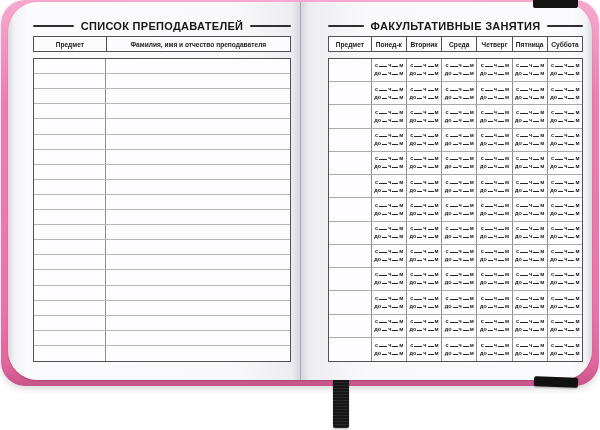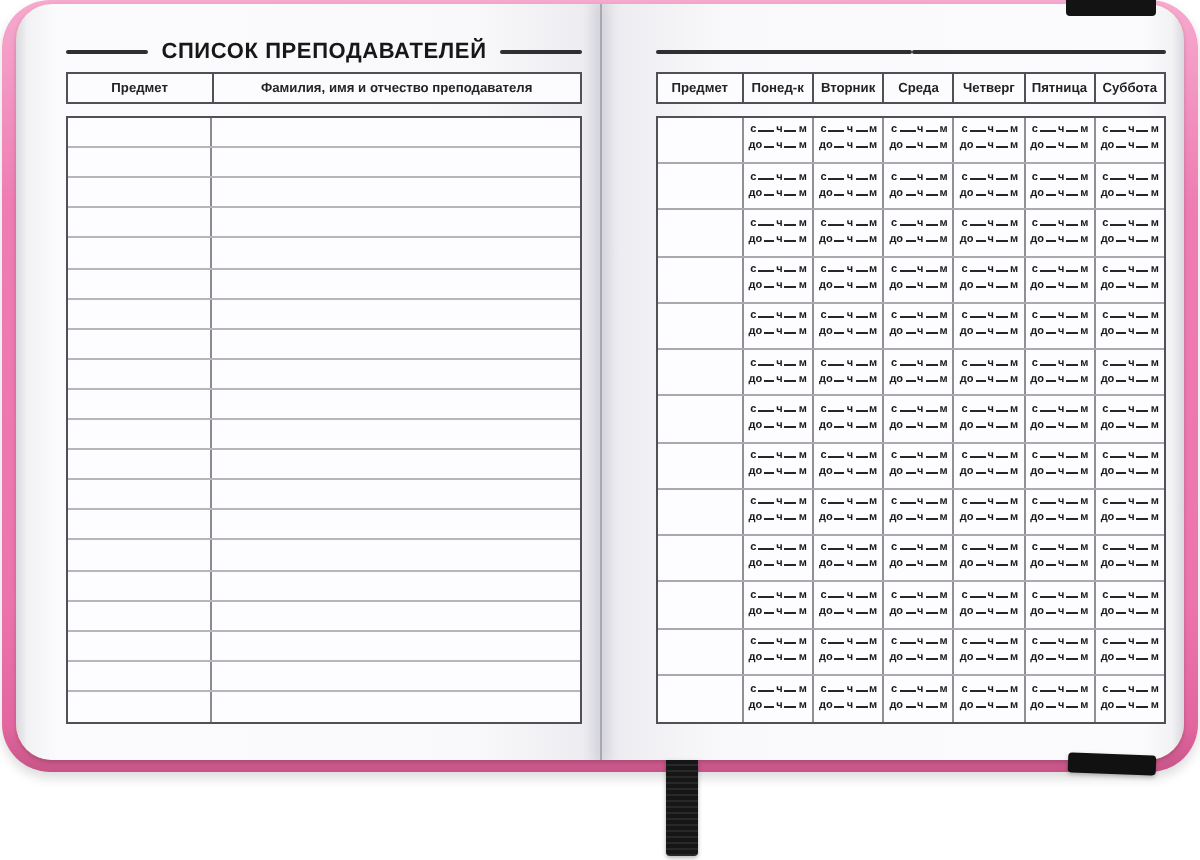--- a/index.html
+++ b/index.html
@@ -5,21 +5,21 @@
   html,body{margin:0;padding:0;background:#ffffff;}
   .scene{position:relative;width:600px;height:430px;background:#ffffff;overflow:hidden;
          font-family:"Liberation Sans",sans-serif;}
 
   
   .cover{position:absolute;left:1px;right:1px;top:0;bottom:44px;border-radius:24px;
          background:linear-gradient(180deg,#f6a9ce 0%,var(--pink,#ee7db3) 26%,#ec74ad 78%,#e2669f 94%,#c65587 100%);
          box-shadow:0 3px 6px rgba(0,0,0,.14);}
 
   
-  .pages{position:absolute;left:8px;right:8px;top:2px;bottom:50px;border-radius:18px;overflow:hidden;
+  .pages{position:absolute;left:8px;right:8px;top:2px;bottom:50px;border-radius:30px;overflow:hidden;
          background:#fdba74;box-shadow:0 1px 2px rgba(0,0,0,.18);}
   .page{position:absolute;top:0;bottom:0;width:50%;}
   .page-left{left:0;background:linear-gradient(90deg,#d8d8de 0%,#f2f2f5 2%,#fbfbfd 7%,#f9f9fb 78%,#ededf1 97%,#e4e4ea 100%);}
   .page-right{right:0;background:linear-gradient(270deg,#d8d8de 0%,#f2f2f5 2%,#fbfbfd 7%,#f9f9fb 78%,#ededf1 97%,#e4e4ea 100%);}
   .spine{position:absolute;left:50%;top:0;bottom:0;width:1px;margin-left:-0.5px;
          background:rgba(95,95,110,.45);box-shadow:0 0 7px 2px rgba(80,80,95,.18);}
 
   
   .content{position:absolute;top:16px;bottom:18px;display:flex;flex-direction:column;}
   .page-left  .content{left:25px;right:9px;}
@@ -163,20 +163,21 @@
               <div class="c2"></div>
             </div>
           </div>
       </div>
     </div>
 
     <div class="page page-right">
       <div class="content">
         <div class="titlebar">
           <span class="rule"></span>
+          <span class="title">ФАКУЛЬТАТИВНЫЕ ЗАНЯТИЯ</span>
           <span class="rule"></span>
         </div>
         <div class="head-table head-right">
             <div class="hcell">Предмет</div>
             <div class="hcell">Понед-к</div>
             <div class="hcell">Вторник</div>
             <div class="hcell">Среда</div>
             <div class="hcell">Четверг</div>
             <div class="hcell">Пятница</div>
             <div class="hcell">Суббота</div>

